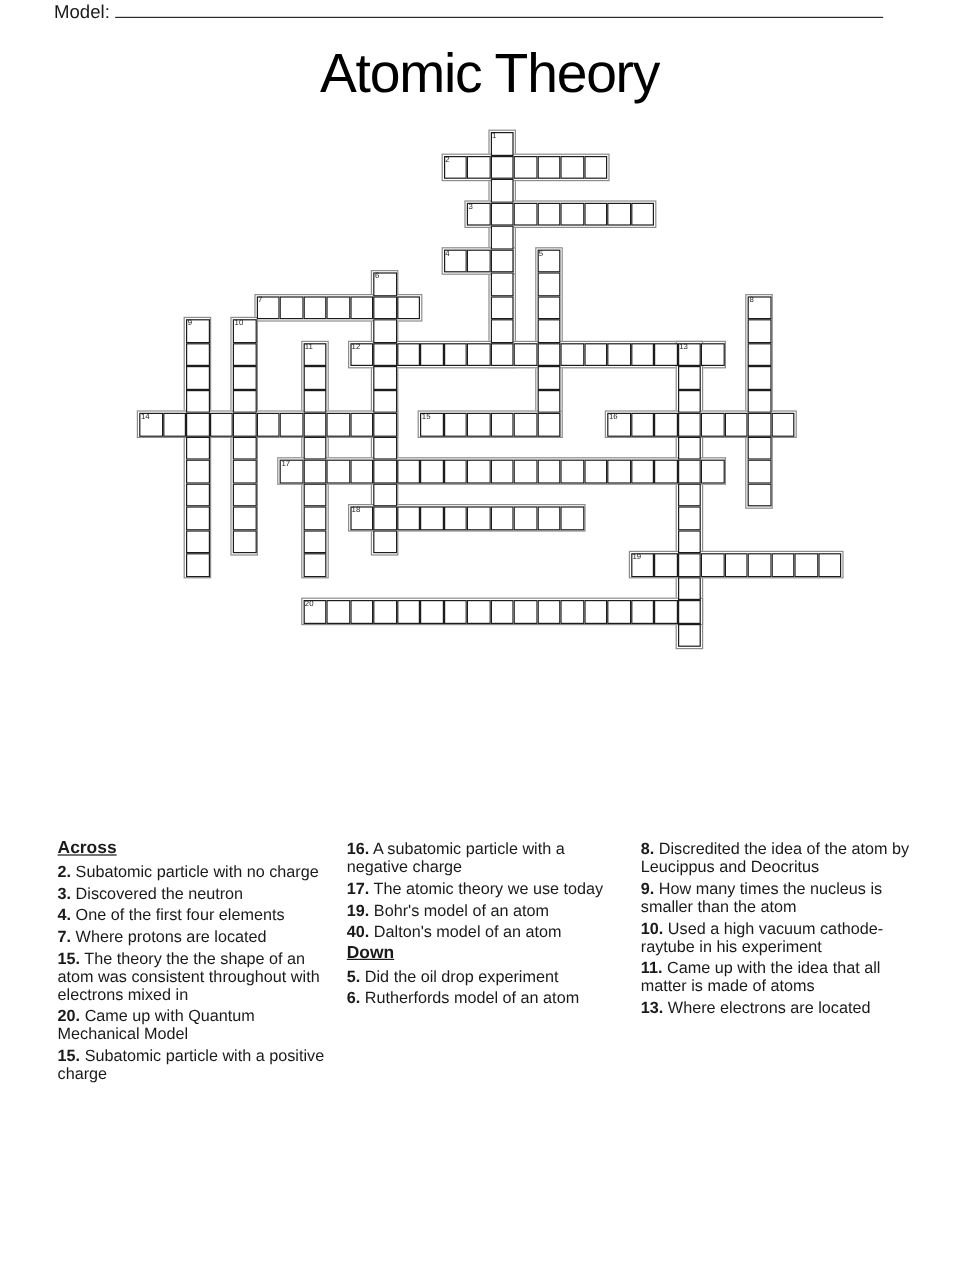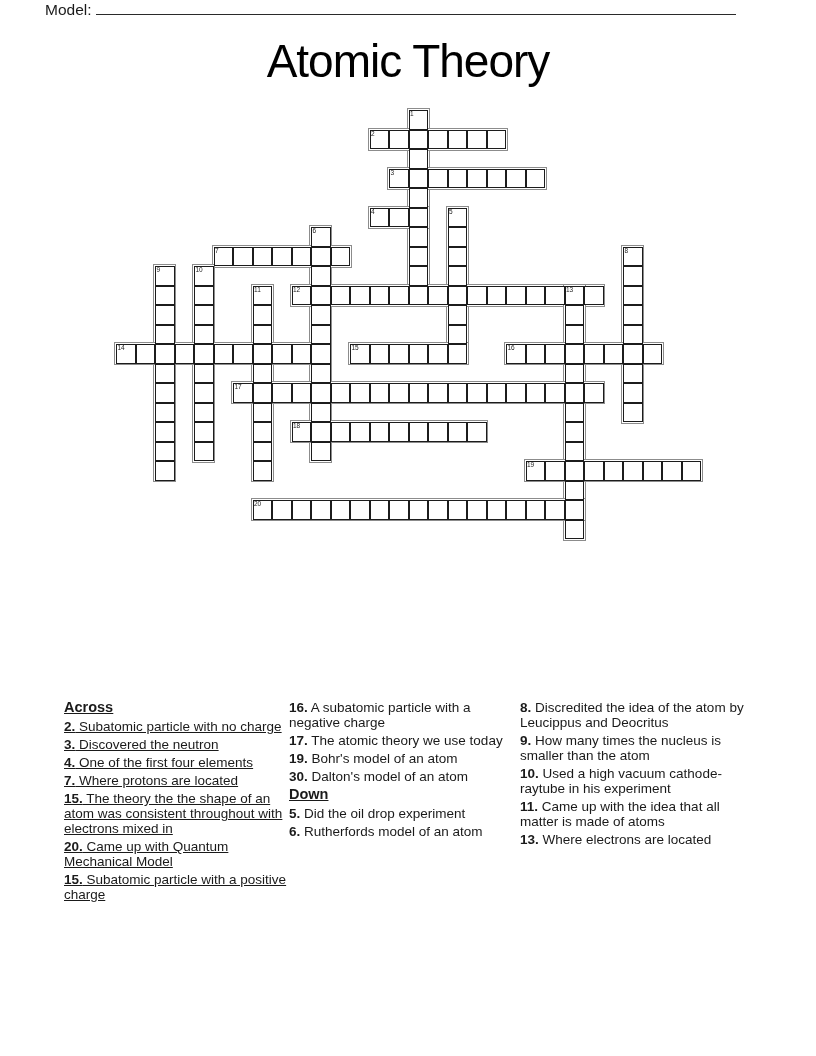--- a/index.html
+++ b/index.html
@@ -10,23 +10,23 @@
   .name-row{position:absolute;left:45px;top:1px;font-size:15.5px;white-space:nowrap;}
   .name-line{display:inline-block;width:640px;height:13px;border-bottom:1.4px solid #2a2a2a;margin-left:4px;vertical-align:baseline;}
   .page-title{position:absolute;left:0;top:34px;width:816px;text-align:center;
     font-size:46px;font-weight:500;letter-spacing:-1px;color:#000;}
   #grid{position:absolute;left:116px;top:110px;width:586px;height:430px;}
   .word{position:absolute;box-sizing:border-box;border:1.6px solid #8c8c8c;background:#ffffff;}
   .cell{position:absolute;box-sizing:border-box;width:19.5px;height:19.5px;
     border:1px solid #1c1c1c;background:#ffffff;}
   .cellnum{position:absolute;font-size:6.5px;line-height:1;color:#1c1c1c;z-index:3;}
   .clue-col{position:absolute;top:700px;width:236px;font-size:13.5px;line-height:15px;}
-  #cluecol1{left:64px;text-decoration:underline;}
+  #cluecol1{left:48px;}
   #cluecol2{left:289px;}
-  #cluecol3{left:520px;}
+  #cluecol3{left:534px;}
   .clue{margin-bottom:3px;}
   .clue b{font-weight:bold;}
   .clue-header{font-weight:bold;text-decoration:underline;font-size:14.5px;margin-bottom:4px;}
 </style>
 </head>
 <body>
 
 <div class="name-row">
   <span>Model:</span><span class="name-line"></span>
 </div>
@@ -287,21 +287,21 @@
     <div class="clue"><b>4.</b> One of the first four elements</div>
     <div class="clue"><b>7.</b> Where protons are located</div>
     <div class="clue"><b>15.</b> The theory the the shape of an atom was consistent throughout with electrons mixed in</div>
     <div class="clue"><b>20.</b> Came up with Quantum Mechanical Model</div>
     <div class="clue"><b>15.</b> Subatomic particle with a positive charge</div>
   </div>
 <div id="cluecol2" class="clue-col">
     <div class="clue"><b>16.</b> A subatomic particle with a negative charge</div>
     <div class="clue"><b>17.</b> The atomic theory we use today</div>
     <div class="clue"><b>19.</b> Bohr's model of an atom</div>
-    <div class="clue"><b>30.</b> Dalton's model of an atom</div>
+    <div class="clue"><b>40.</b> Dalton's model of an atom</div>
     <div class="clue-header">Down</div>
     <div class="clue"><b>5.</b> Did the oil drop experiment</div>
     <div class="clue"><b>6.</b> Rutherfords model of an atom</div>
   </div>
 <div id="cluecol3" class="clue-col">
     <div class="clue"><b>8.</b> Discredited the idea of the atom by Leucippus and Deocritus</div>
     <div class="clue"><b>9.</b> How many times the nucleus is smaller than the atom</div>
     <div class="clue"><b>10.</b> Used a high vacuum cathode-raytube in his experiment</div>
     <div class="clue"><b>11.</b> Came up with the idea that all matter is made of atoms</div>
     <div class="clue"><b>13.</b> Where electrons are located</div>

